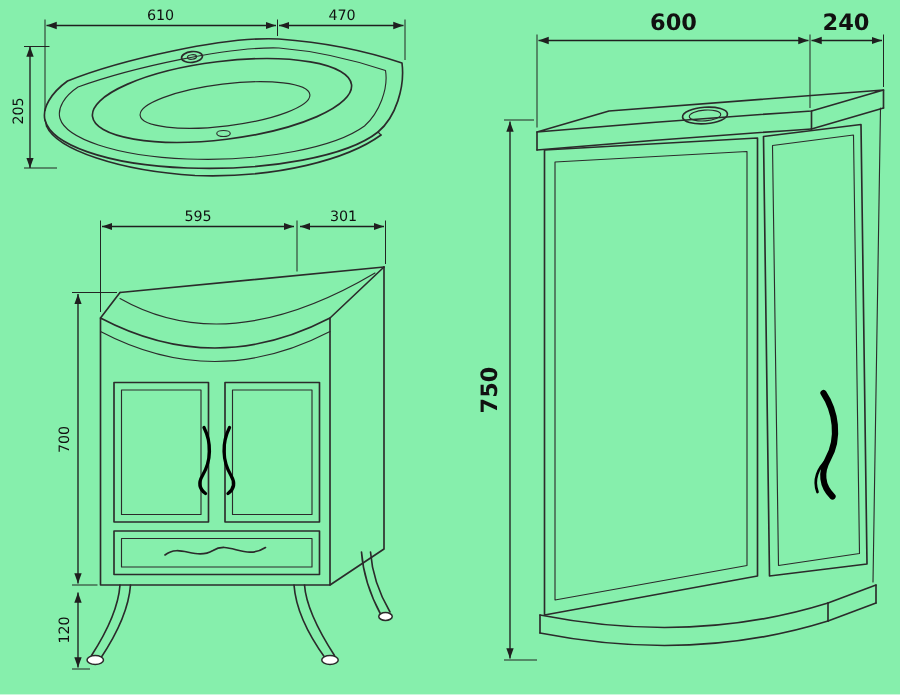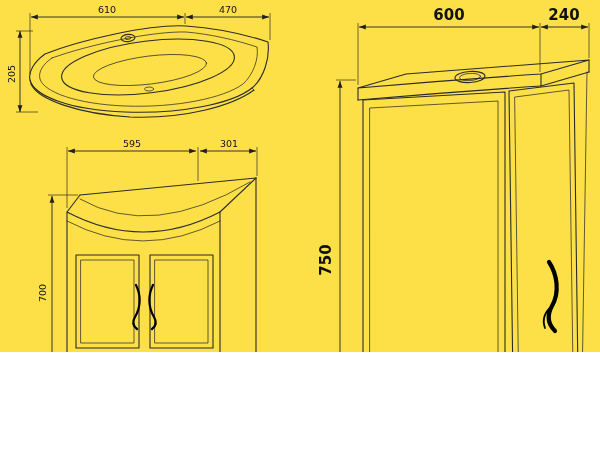--- a/index.html
+++ b/index.html
@@ -1,16 +1,16 @@
 <!DOCTYPE html>
 <html><head>
 <meta charset="utf-8">
 <style>
   html,body{margin:0;padding:0;background:#ffffff;}
-  .stage{position:relative;width:600px;height:352px;background:#fde047;overflow:hidden;}
+  .stage{position:relative;width:600px;height:463px;background:#86efac;overflow:hidden;}
   svg{display:block;}
   .s   { fill:none; stroke:#2b2b2b; stroke-width:1.1; stroke-linejoin:round; stroke-linecap:round; }
   .s2  { fill:none; stroke:#2b2b2b; stroke-width:0.75; stroke-linejoin:round; stroke-linecap:round; }
   .dim { fill:none; stroke:#1f1f1f; stroke-width:0.9; }
   .ext { fill:none; stroke:#1f1f1f; stroke-width:0.65; }
   .t   { font:9.5px "DejaVu Sans", sans-serif; fill:#111; }
   .tl  { font:600 15px "DejaVu Sans", sans-serif; fill:#111; }
   .doorhandle { fill:none; stroke:#000; stroke-width:2.2; stroke-linecap:round; }
   .bighandle  { fill:none; stroke:#000; stroke-width:4.2; stroke-linecap:round; }
   .bighandle2 { fill:none; stroke:#000; stroke-width:1.8; stroke-linecap:round; }

